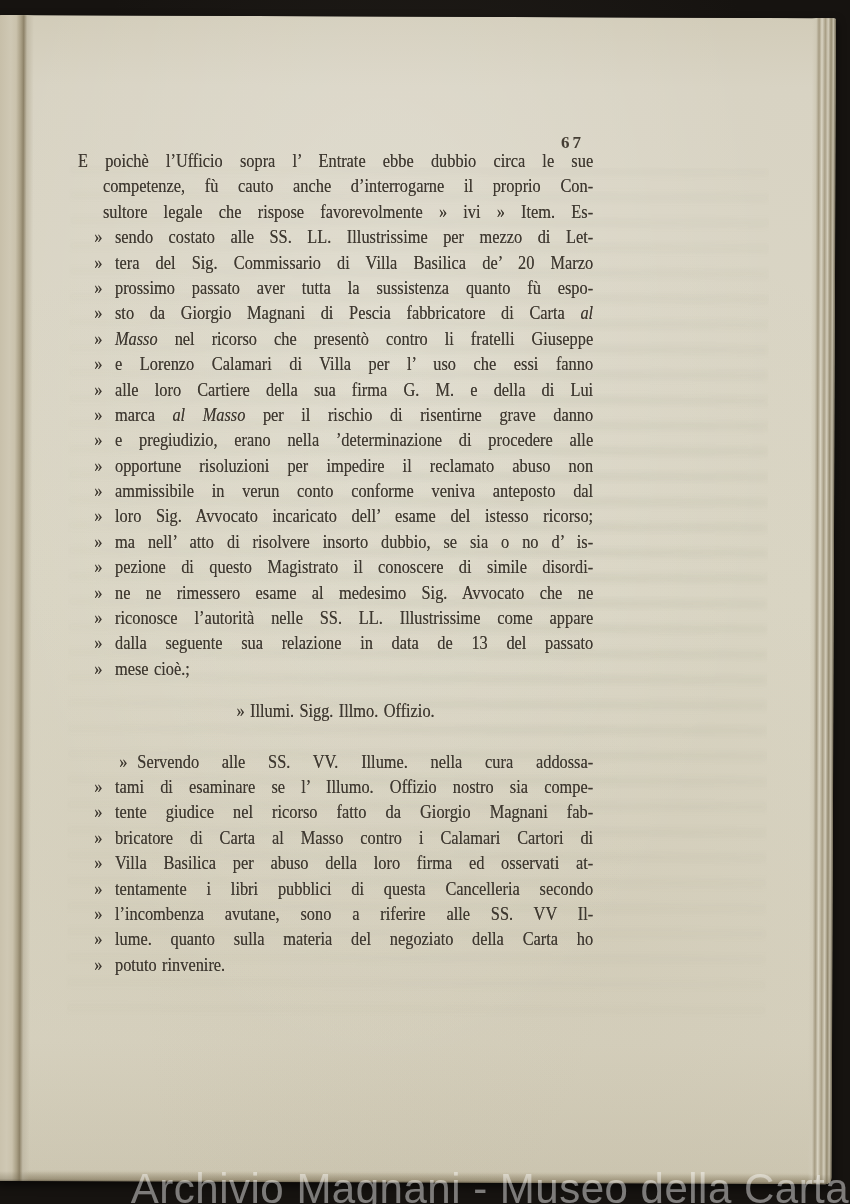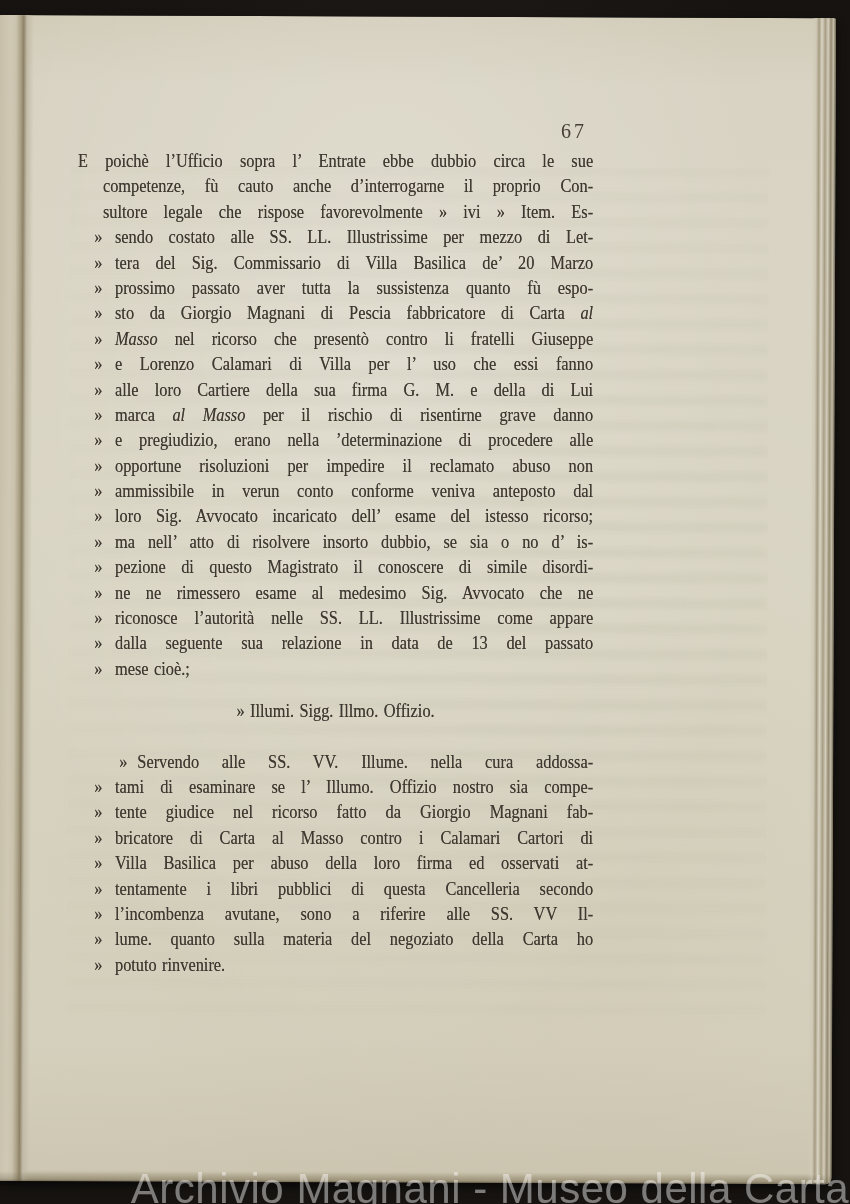--- a/index.html
+++ b/index.html
@@ -63,22 +63,22 @@
         rgba(120,128,98,0.10) 0px, rgba(120,128,98,0.10) 9px,
         rgba(120,128,98,0) 9px, rgba(120,128,98,0) 25.4px);
     background-size: 100% 25.4px;
     -webkit-mask-image: radial-gradient(ellipse at 70% 45%, rgba(0,0,0,0.8), rgba(0,0,0,0.15) 70%);
     mask-image: radial-gradient(ellipse at 70% 45%, rgba(0,0,0,0.8), rgba(0,0,0,0.15) 70%);
     filter: blur(2.5px);
   }
   
   .ink { color: #3e3830; }
   .page-number {
-    position: absolute; left: 561px; top: 120px;
-    font-size: 20px; letter-spacing: 3px; font-weight: normal;
+    position: absolute; left: 561px; top: 133px;
+    font-size: 17px; letter-spacing: 3px; font-weight: bold;
     color: #453e34;
   }
   .textblock {
     position: absolute; left: 78px; top: 148px; width: 599px;
     transform: scaleX(0.86);
     transform-origin: 0 0;
     font-size: 19px;
     color: #3e3830;
     text-shadow: 0 0 0.5px rgba(62,56,48,0.65);
     word-spacing: 1.5px;

